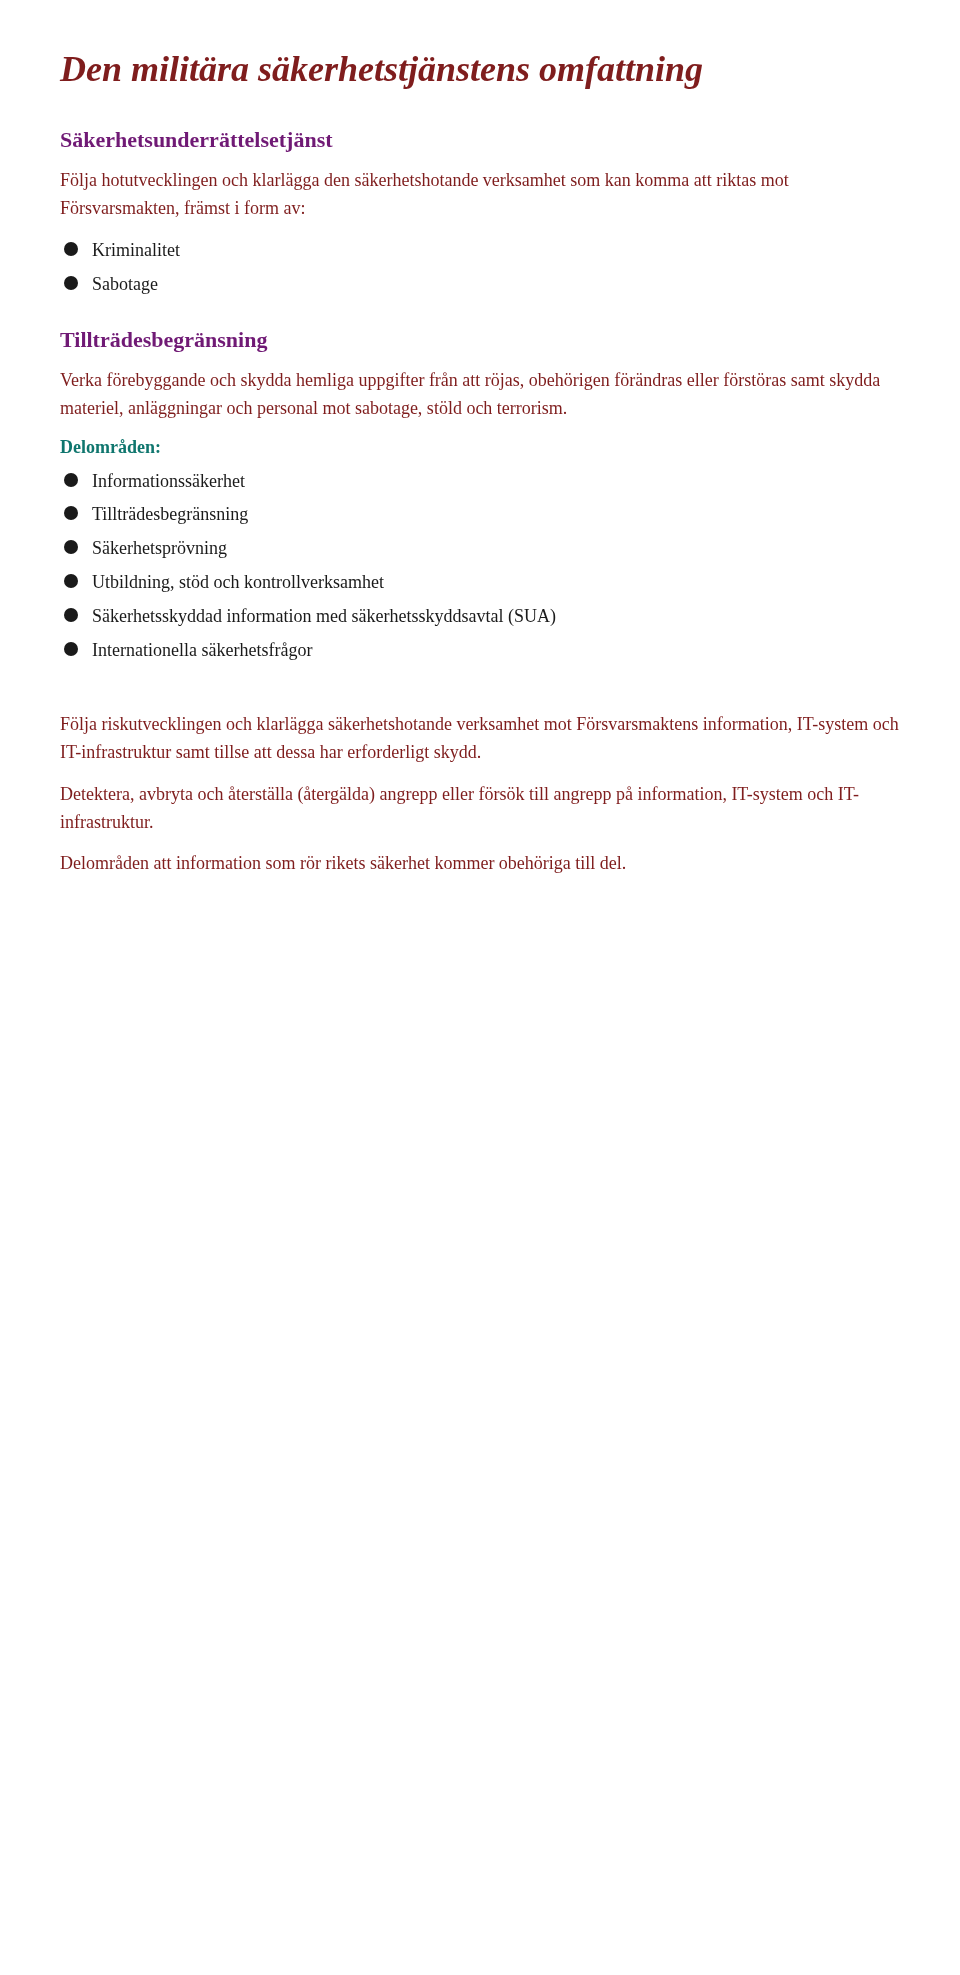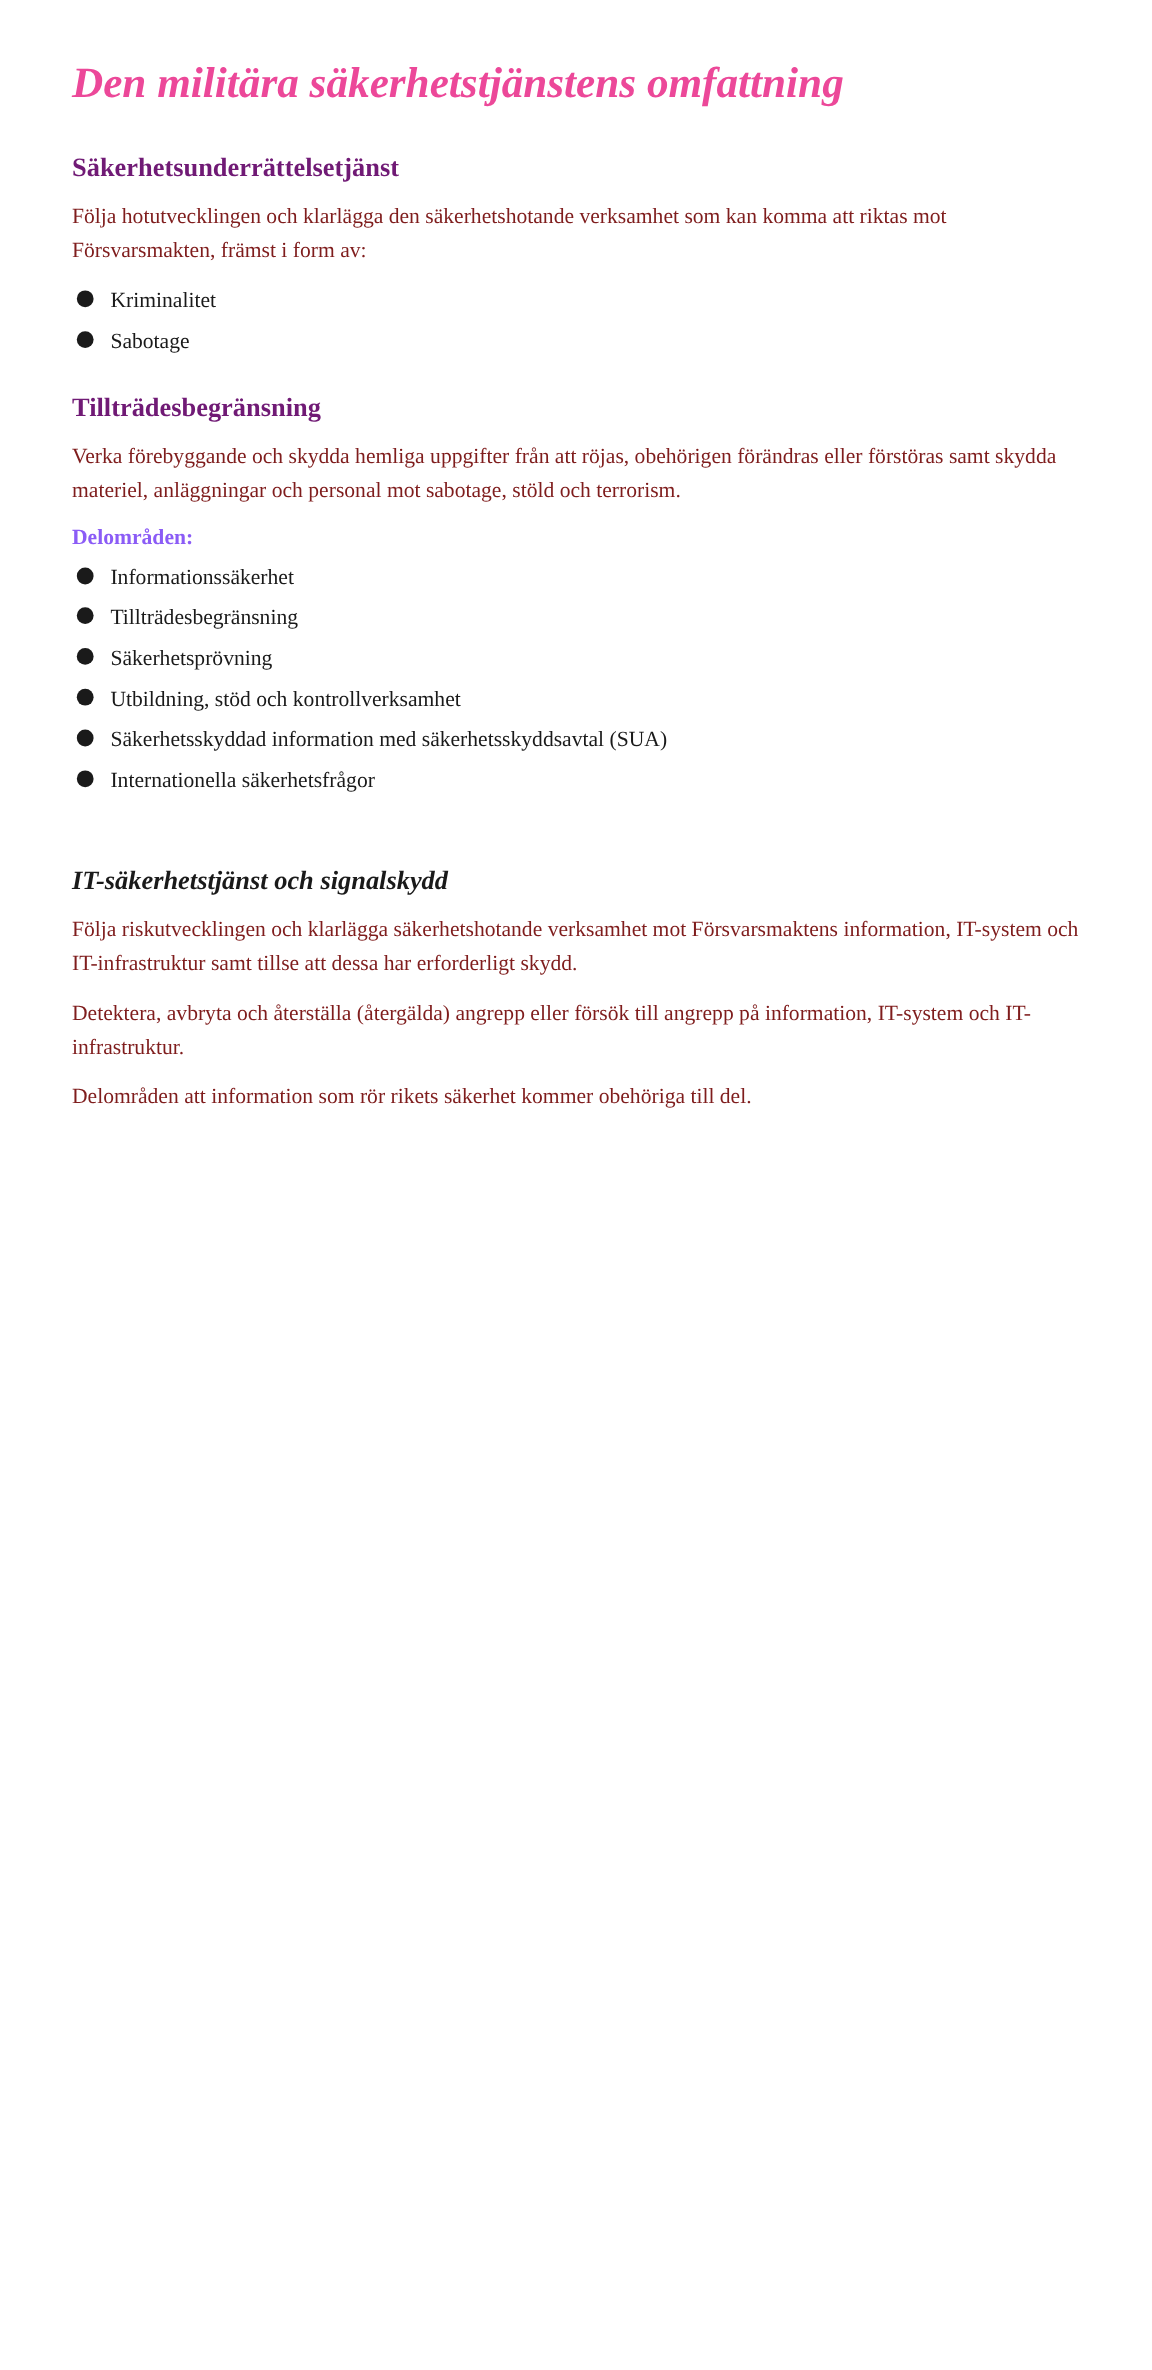--- a/index.html
+++ b/index.html
@@ -13,21 +13,21 @@
       font-family: Georgia, 'Times New Roman', Times, serif;
       color: #1a1a1a;
       width: 960px;
       min-height: 1975px;
       padding: 48px 60px 60px 60px;
     }
 
     .page-title {
       font-size: 36px;
       font-weight: bold;
-      color: #ec4899;
+      color: #7f1d1d;
       line-height: 1.2;
       margin-bottom: 36px;
       font-style: italic;
     }
 
     .section-heading {
       font-size: 22px;
       font-weight: bold;
       color: #701a75;
       margin-bottom: 14px;
@@ -68,21 +68,21 @@
       top: 5px;
     }
 
     .section-block {
       margin-bottom: 28px;
     }
 
     .delomraden-label {
       font-size: 18px;
       font-weight: bold;
-      color: #8b5cf6;
+      color: #0f766e;
       margin-bottom: 10px;
       display: block;
     }
 
     .it-section-heading {
       font-size: 22px;
       font-weight: bold;
       color: #1a1a1a;
       margin-bottom: 14px;
       margin-top: 10px;
@@ -117,17 +117,16 @@
     <li>Säkerhetsprövning</li>
     <li>Utbildning, stöd och kontrollverksamhet</li>
     <li>Säkerhetsskyddad information med säkerhetsskyddsavtal (SUA)</li>
     <li>Internationella säkerhetsfrågor</li>
   </ul>
 </div>
 
 <div class="spacer"></div>
 
 <div class="section-block">
-  <h2 class="it-section-heading">IT-säkerhetstjänst och signalskydd</h2>
   <p class="body-text">Följa riskutvecklingen och klarlägga säkerhets­hotande verksamhet mot Försvarsmaktens information, IT-system och IT-infrastruktur samt tillse att dessa har erforderligt skydd.</p>
   <p class="body-text">Detektera, avbryta och återställa (återgälda) angrepp eller försök till angrepp på information, IT-system och IT-infrastruktur.</p>
   <p class="body-text">Delområden att information som rör rikets säkerhet kommer obehöriga till del.</p>
 </div>
 
 </body></html>

